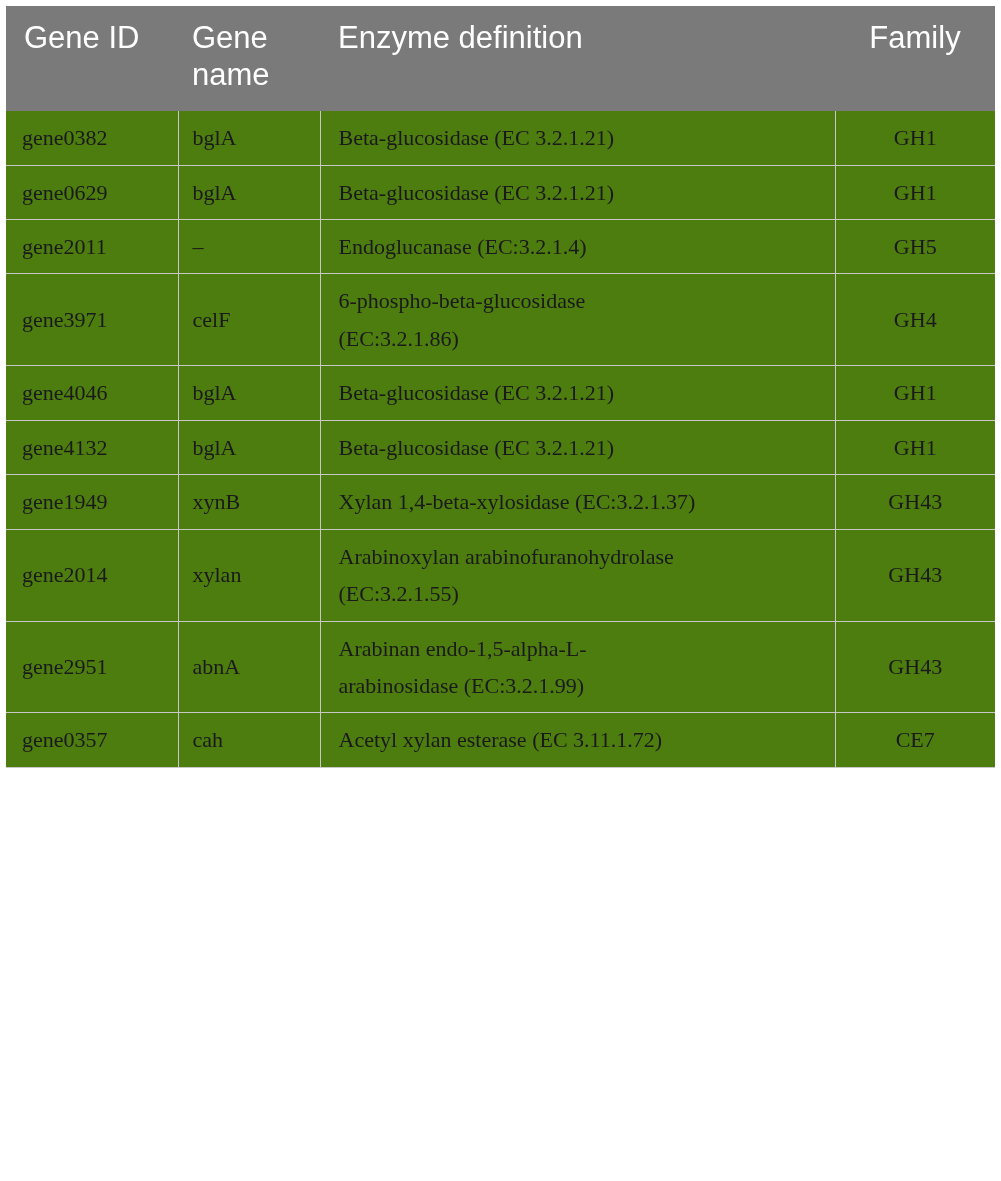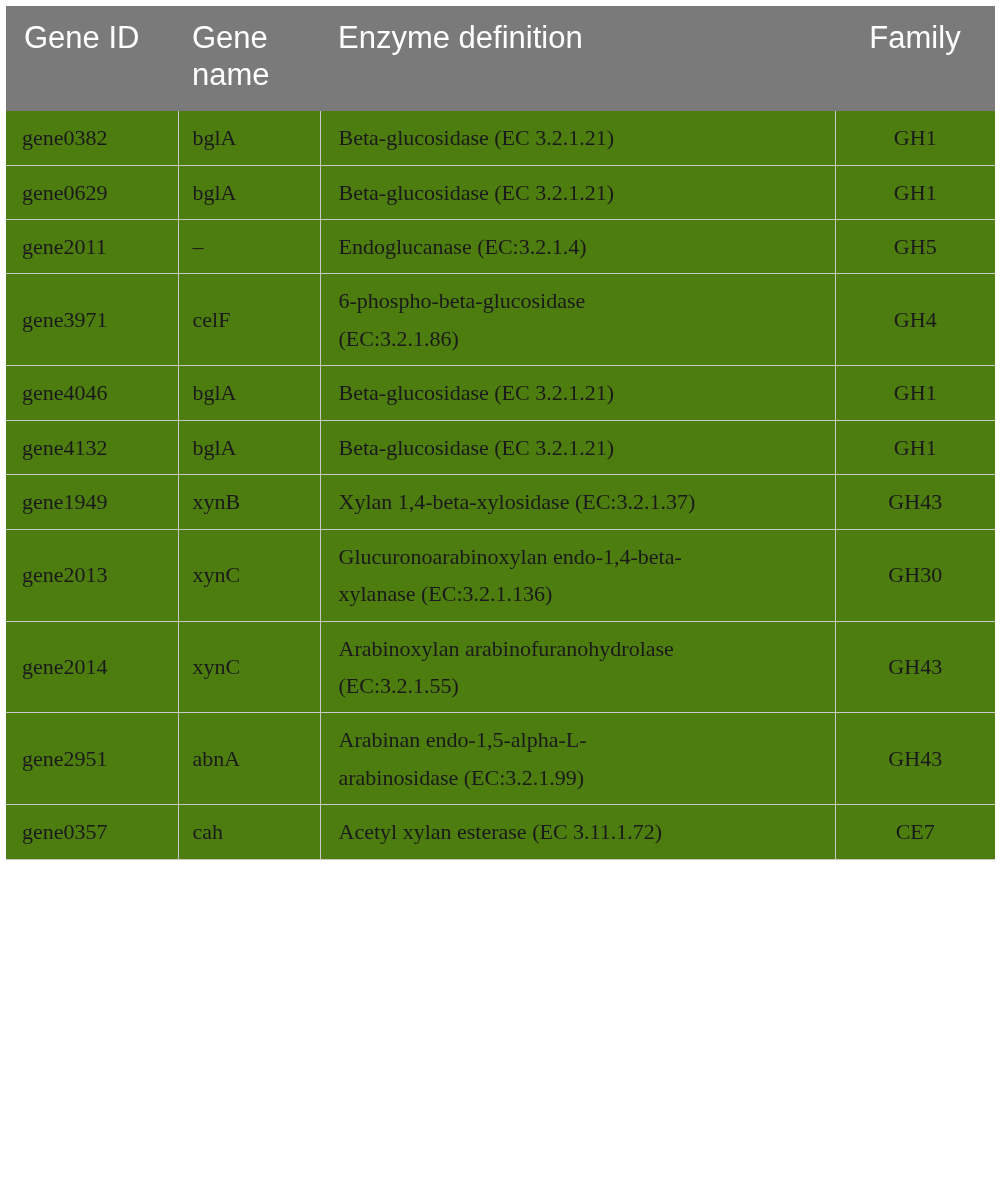--- a/index.html
+++ b/index.html
@@ -146,31 +146,22 @@
         </tr>
         <tr>
           <td class="cell-gene-id">gene1949</td>
           <td class="cell-gene-name">xynB</td>
           <td class="cell-enzyme">
             <span class="enzyme-line">Xylan 1,4-beta-xylosidase (EC:3.2.1.37)</span>
           </td>
           <td class="cell-family">GH43</td>
         </tr>
         <tr>
-          <td class="cell-gene-id">gene2013</td>
-          <td class="cell-gene-name">xynC</td>
-          <td class="cell-enzyme">
-            <span class="enzyme-line">Glucuronoarabinoxylan endo-1,4-beta-</span>
-            <span class="enzyme-line">xylanase (EC:3.2.1.136)</span>
-          </td>
-          <td class="cell-family">GH30</td>
-        </tr>
-        <tr>
           <td class="cell-gene-id">gene2014</td>
-          <td class="cell-gene-name">xynC</td>
+          <td class="cell-gene-name">xylan</td>
           <td class="cell-enzyme">
             <span class="enzyme-line">Arabinoxylan arabinofuranohydrolase</span>
             <span class="enzyme-line">(EC:3.2.1.55)</span>
           </td>
           <td class="cell-family">GH43</td>
         </tr>
         <tr>
           <td class="cell-gene-id">gene2951</td>
           <td class="cell-gene-name">abnA</td>
           <td class="cell-enzyme">

